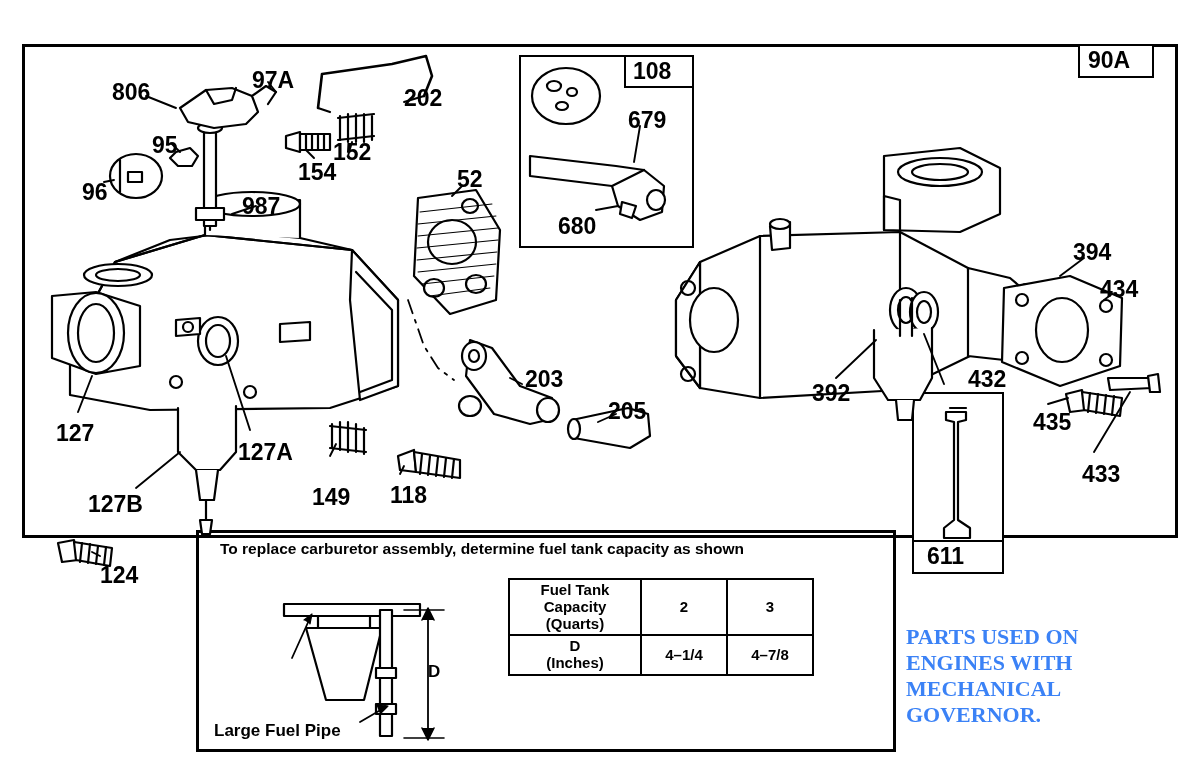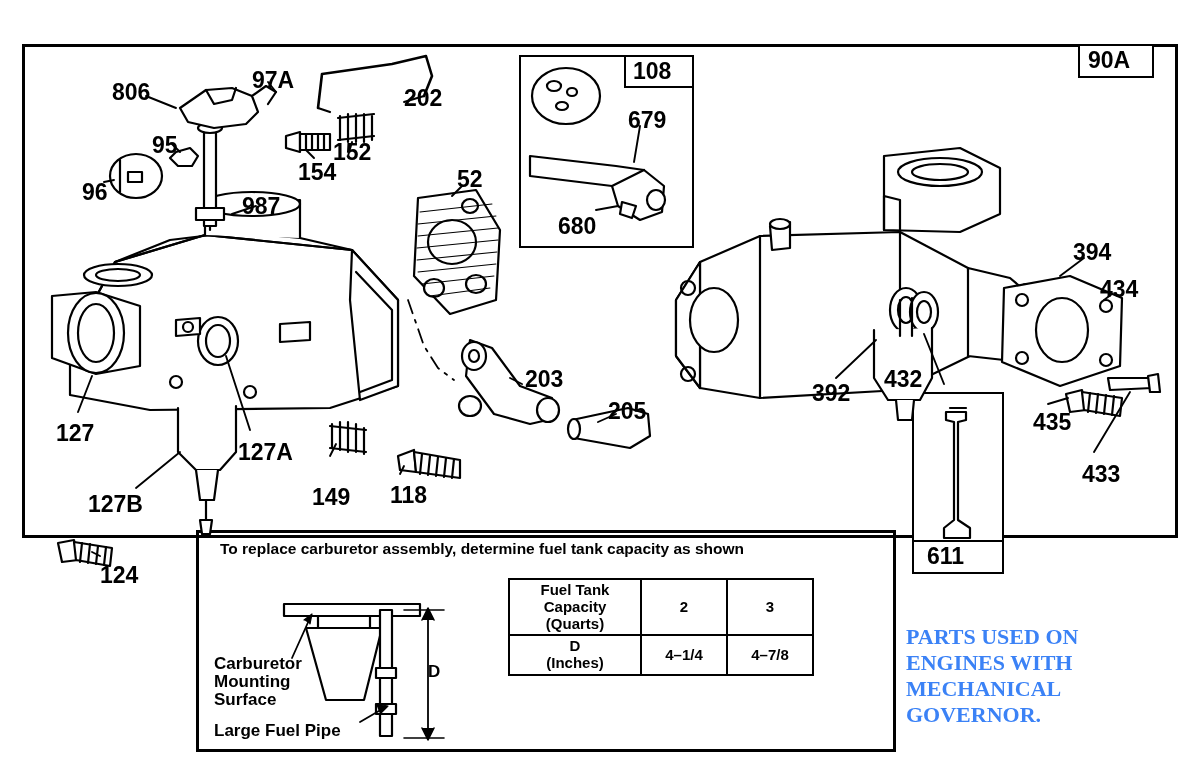--- a/index.html
+++ b/index.html
@@ -308,37 +308,34 @@
   <div class="lbl n" style="left:298px; top:160px;">154</div>
   <div class="lbl n" style="left:333px; top:140px;">152</div>
   <div class="lbl n" style="left:62px; top:180px;margin-left:20px;">96</div>
   <div class="lbl n" style="left:242px; top:194px;">987</div>
   <div class="lbl n" style="left:457px; top:167px;">52</div>
   <div class="lbl n" style="left:628px; top:108px;">679</div>
   <div class="lbl n" style="left:558px; top:214px;">680</div>
   <div class="lbl n" style="left:1073px; top:240px;">394</div>
   <div class="lbl n" style="left:1100px; top:277px;">434</div>
   <div class="lbl n" style="left:812px; top:381px;">392</div>
-  <div class="lbl n" style="left:884px; top:367px;">432</div>
+  <div class="lbl n" style="left:968px; top:367px;">432</div>
   <div class="lbl n" style="left:1033px; top:410px;">435</div>
   <div class="lbl n" style="left:1082px; top:462px;">433</div>
   <div class="lbl n" style="left:525px; top:367px;">203</div>
   <div class="lbl n" style="left:608px; top:399px;">205</div>
   <div class="lbl n" style="left:56px; top:421px;">127</div>
   <div class="lbl n" style="left:238px; top:440px;">127A</div>
   <div class="lbl n" style="left:312px; top:463px;margin-top:22px;">149</div>
   <div class="lbl n" style="left:390px; top:483px;">118</div>
   <div class="lbl n" style="left:88px; top:492px;">127B</div>
   <div class="lbl n" style="left:100px; top:563px;">124</div>
 
   <div class="note-text" style="left:220px; top:540px;">To replace carburetor assembly, determine fuel tank capacity as shown</div>
 
-  <div class="lbl sm" style="left:214px; top:655px; white-space:pre-line;">Carburetor
-Mounting
-Surface</div>
   <div class="lbl sm" style="left:214px; top:722px;">Large Fuel Pipe</div>
   <div class="dlabel" style="left:428px; top:662px;">D</div>
 
   <table class="cap-table" style="left:508px; top:578px;">
     <tbody>
         <tr>
       <td class="hdr" style="white-space:pre-line;">Fuel Tank
 Capacity
 (Quarts)</td>
       <td class="val">2</td>

